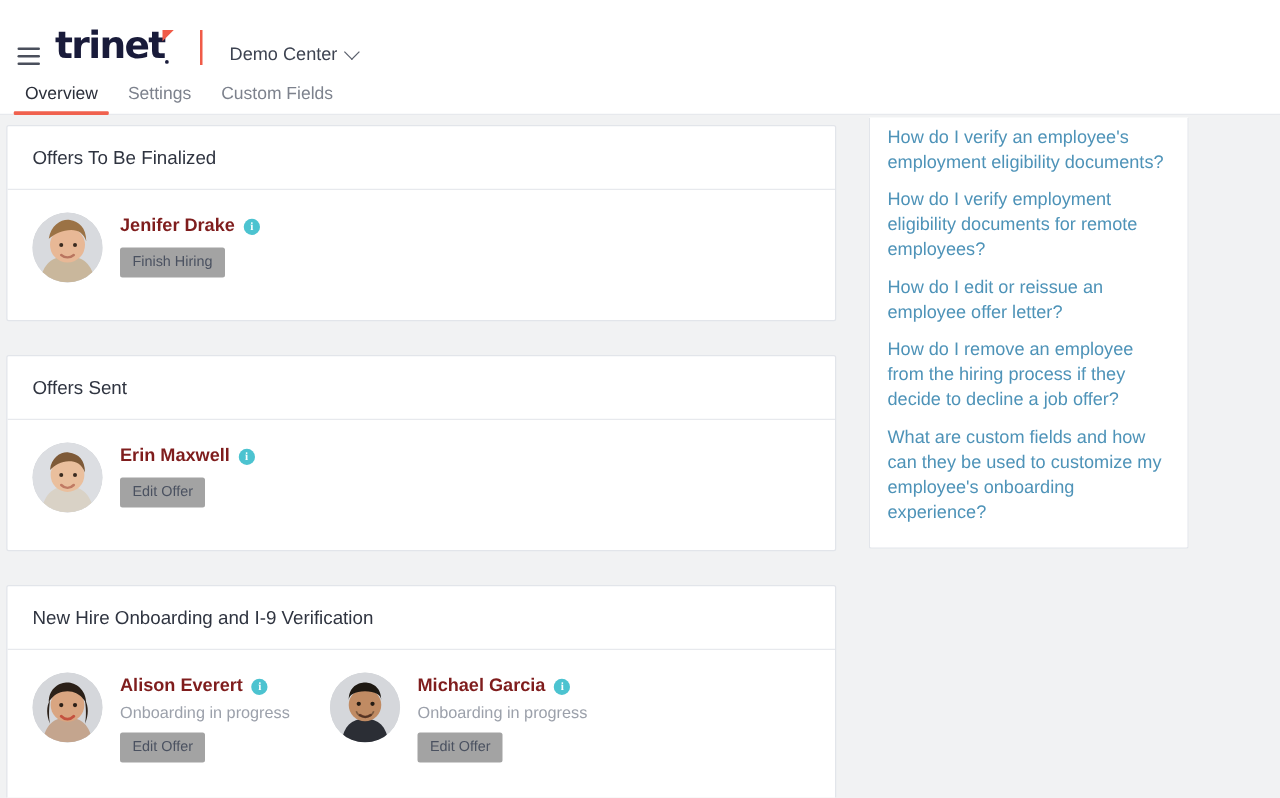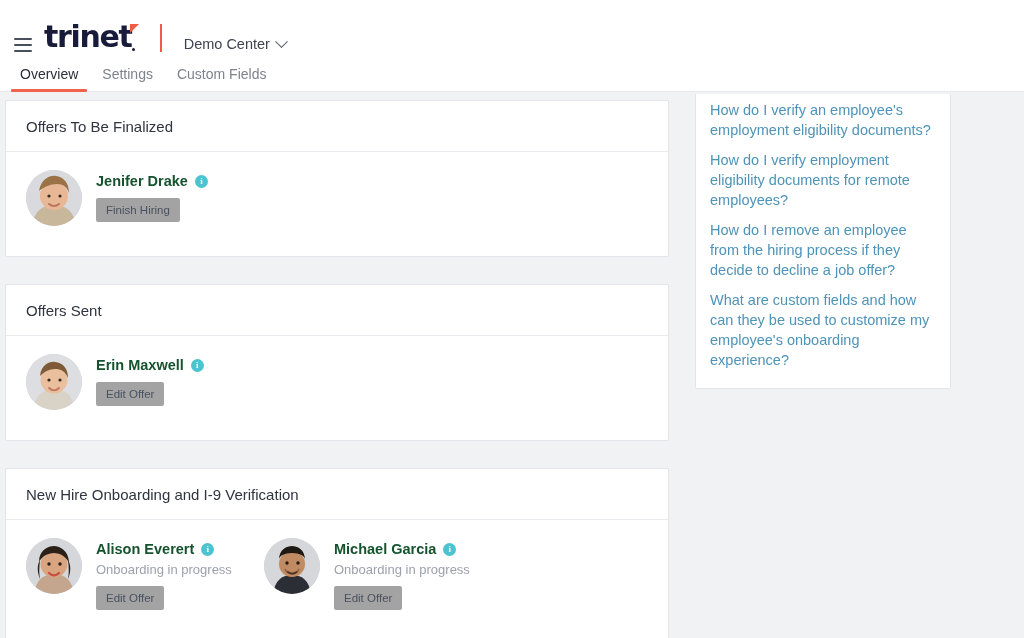--- a/index.html
+++ b/index.html
@@ -177,21 +177,21 @@
     overflow: hidden;
     flex: 0 0 auto;
     background: #cfd2d6;
   }
   .p-avatar svg { display: block; width: 100%; height: 100%; }
   .p-info { padding-top: 3px; min-width: 0; }
   .p-name-row { display: flex; align-items: center; gap: 7px; }
   .p-name {
     font-size: 14.5px;
     font-weight: 700;
-    color: #14532d;
+    color: #7f1d1d;
     white-space: nowrap;
     text-align: right;
   }
   .info-icon {
     width: 13px; height: 13px;
     border-radius: 50%;
     background: #4cc3d0;
     color: #ffffff;
     font-size: 9px;
     font-weight: 700;
@@ -379,18 +379,19 @@
 
       </div>
     </div>
 
   </div>
 
   <div class="col-side">
     <div class="faq-card">
       <a class="faq-link">How do I verify an employee's employment eligibility documents?</a>
       <a class="faq-link">How do I verify employment eligibility documents for remote employees?</a>
+      <a class="faq-link">How do I edit or reissue an employee offer letter?</a>
       <a class="faq-link">How do I remove an employee from the hiring process if they decide to decline a job offer?</a>
       <a class="faq-link">What are custom fields and how can they be used to customize my employee's onboarding experience?</a>
     </div>
   </div>
 
 </div>
 
 </body></html>

